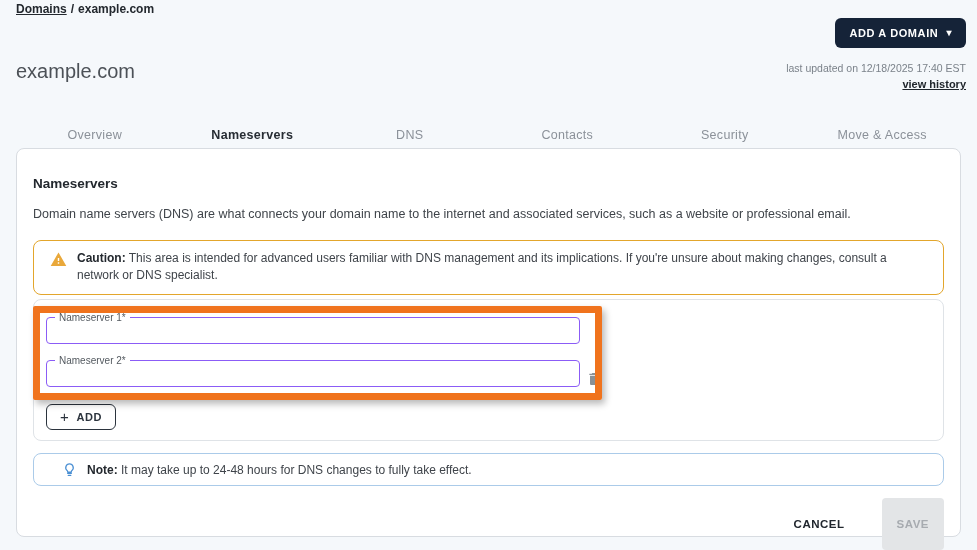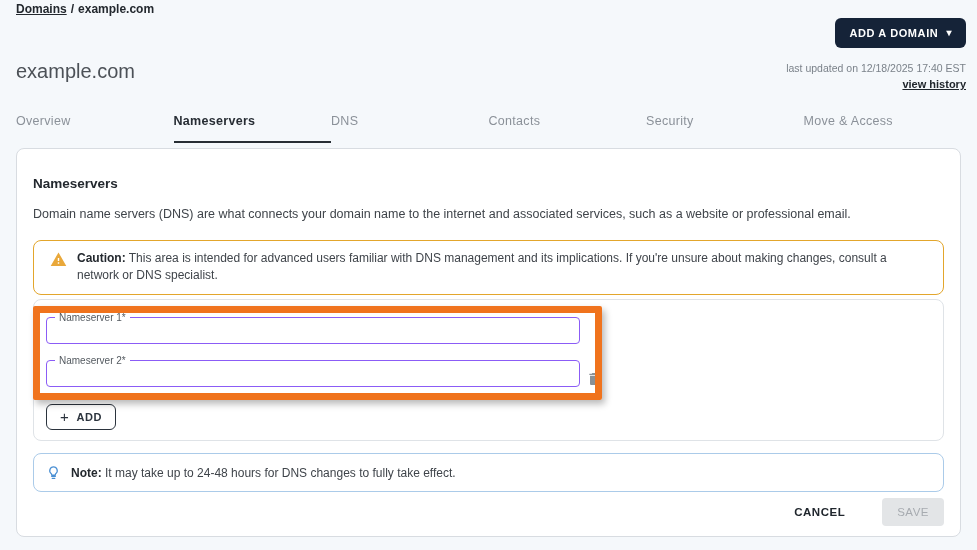--- a/index.html
+++ b/index.html
@@ -47,25 +47,26 @@
     font-size:11px; font-weight:700; color:#20262c;
     text-decoration:underline; cursor:pointer;
   }
 
   
   .tabs {
     position:absolute; left:16px; top:108px; width:945px;
     display:flex;
   }
   .tab {
-    flex:1; text-align:left;
+    flex:1; text-align:center;
     padding:6px 0 13px 0;
     font-size:12.5px; letter-spacing:.3px;
     color:#8b9199; cursor:pointer;
     border-bottom:2px solid transparent;
+    margin-top:14px;
   }
   .tab.active {
     color:#272d34; font-weight:700;
     border-bottom:2px solid #272d34;
   }
 
   
   .card {
     position:absolute; left:16px; top:148px;
     width:945px; height:389px;
@@ -129,42 +130,42 @@
     border:1.5px solid #2b333d; border-radius:6px;
     font-family:"Liberation Sans", sans-serif;
     font-size:11px; font-weight:700; letter-spacing:.6px;
     display:flex; align-items:center; gap:7px;
     cursor:pointer;
   }
   .add-btn .plus { font-size:15px; font-weight:400; line-height:1; margin-top:-1px; }
 
   .note-box {
     position:absolute; left:16px; right:16px; top:304px;
-    height:39px;
+    height:33px;
     border:1px solid #abcbe9; border-radius:8px;
     display:flex; align-items:center; gap:10px;
-    padding:0 12px; background:#fff;
+    padding:0 28px; background:#fff;
   }
   .note-box .txt { font-size:12px; color:#3f444a; }
   .note-box b { color:#23282e; }
 
   .footer {
     position:absolute; right:16px; top:349px;
     display:flex; align-items:center; gap:37px;
   }
   .cancel-btn {
     background:transparent; border:none; cursor:pointer;
     font-family:"Liberation Sans", sans-serif;
     font-size:11.5px; font-weight:700; letter-spacing:.5px; color:#20262d;
   }
   .save-btn {
     background:#e3e5e7; border:none; border-radius:4px;
-    padding:8px 15px; cursor:default;
-    font-family:"Liberation Sans", sans-serif;
-    font-size:11.5px; font-weight:400; letter-spacing:.5px; color:#a7abb0;
+    padding:20px 15px; cursor:default;
+    font-family:"Liberation Sans", sans-serif;
+    font-size:11.5px; font-weight:700; letter-spacing:.5px; color:#a7abb0;
   }
 
   
   .highlight-annotation {
     position:absolute; left:33px; top:306px;
     width:569px; height:94px;
     border:7px solid #f0731d; border-radius:2px;
     box-shadow:3px 4px 7px rgba(0,0,0,.28);
     pointer-events:none;
   }

